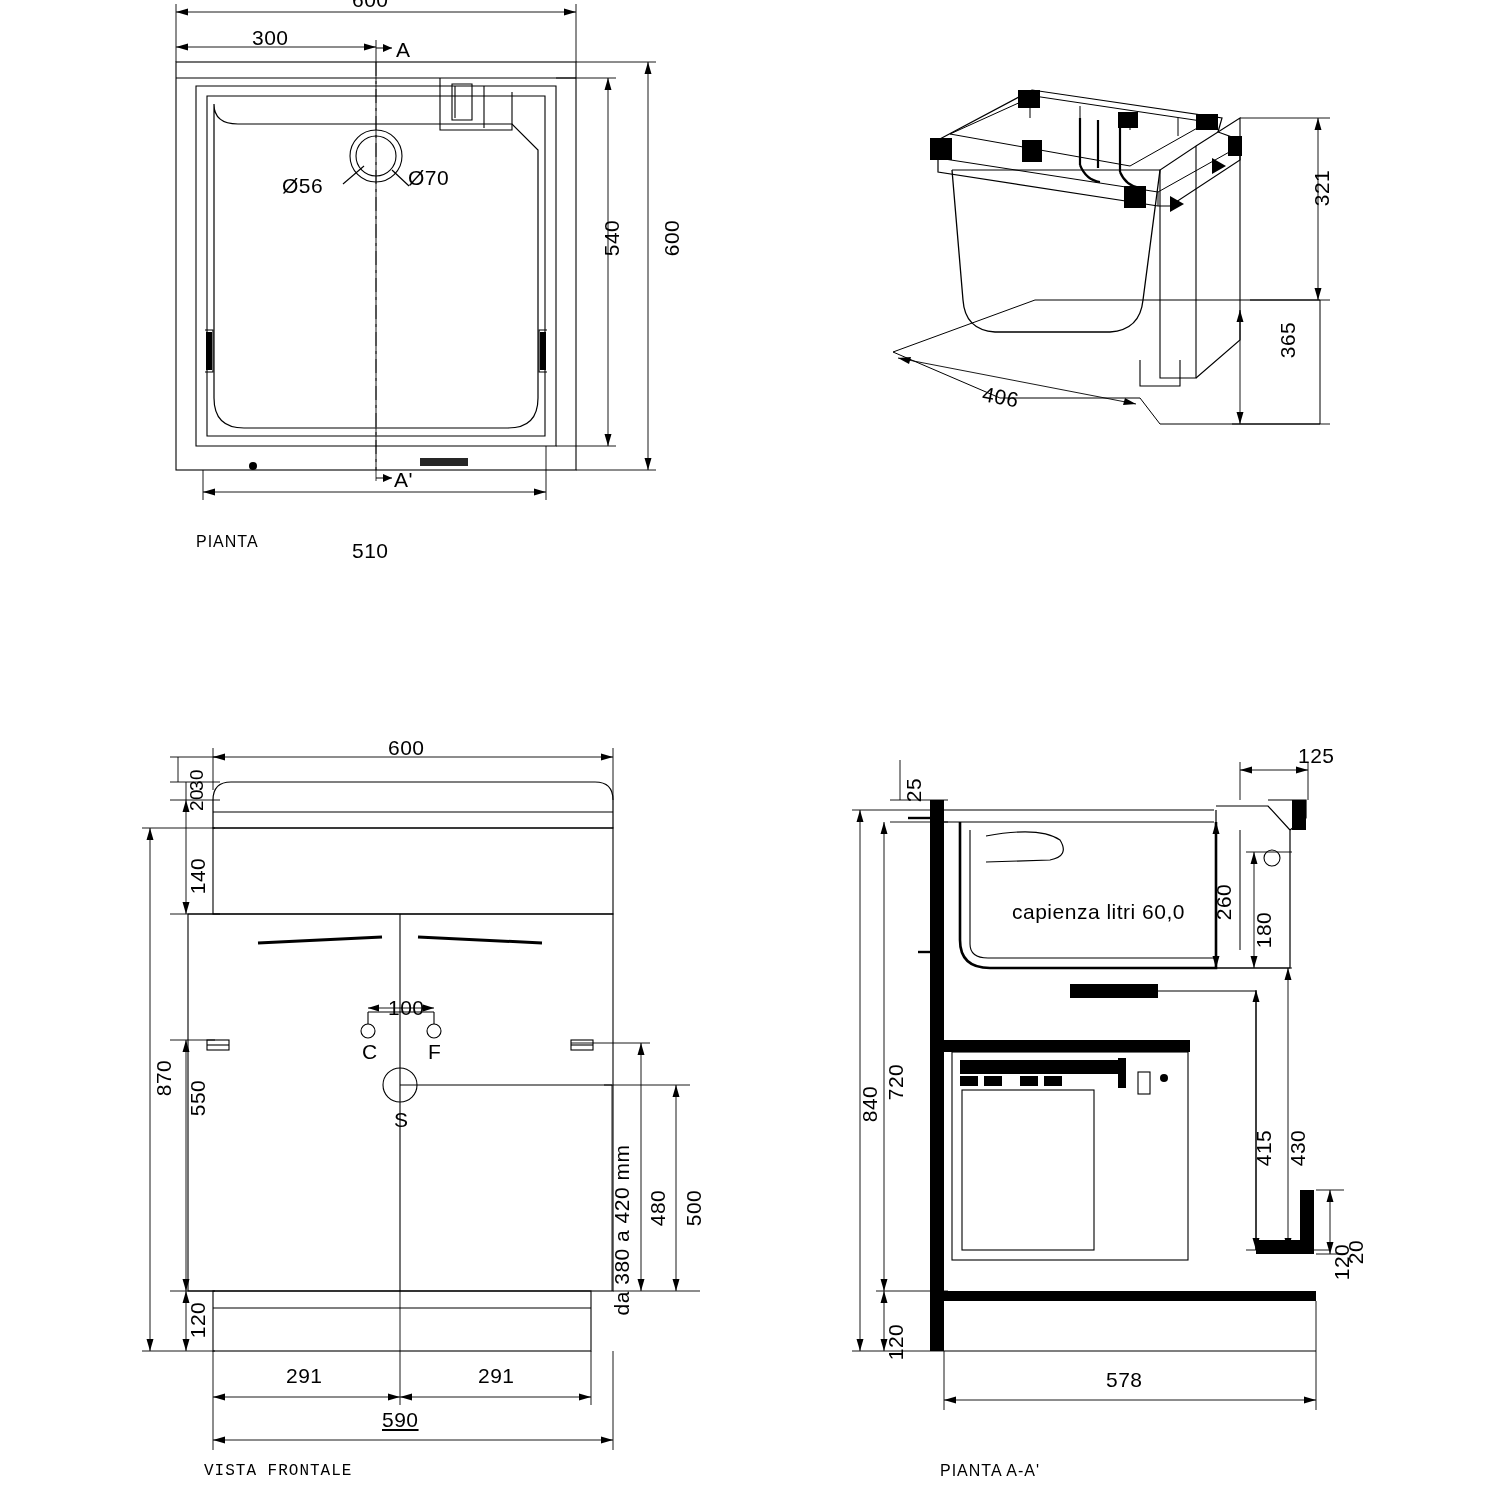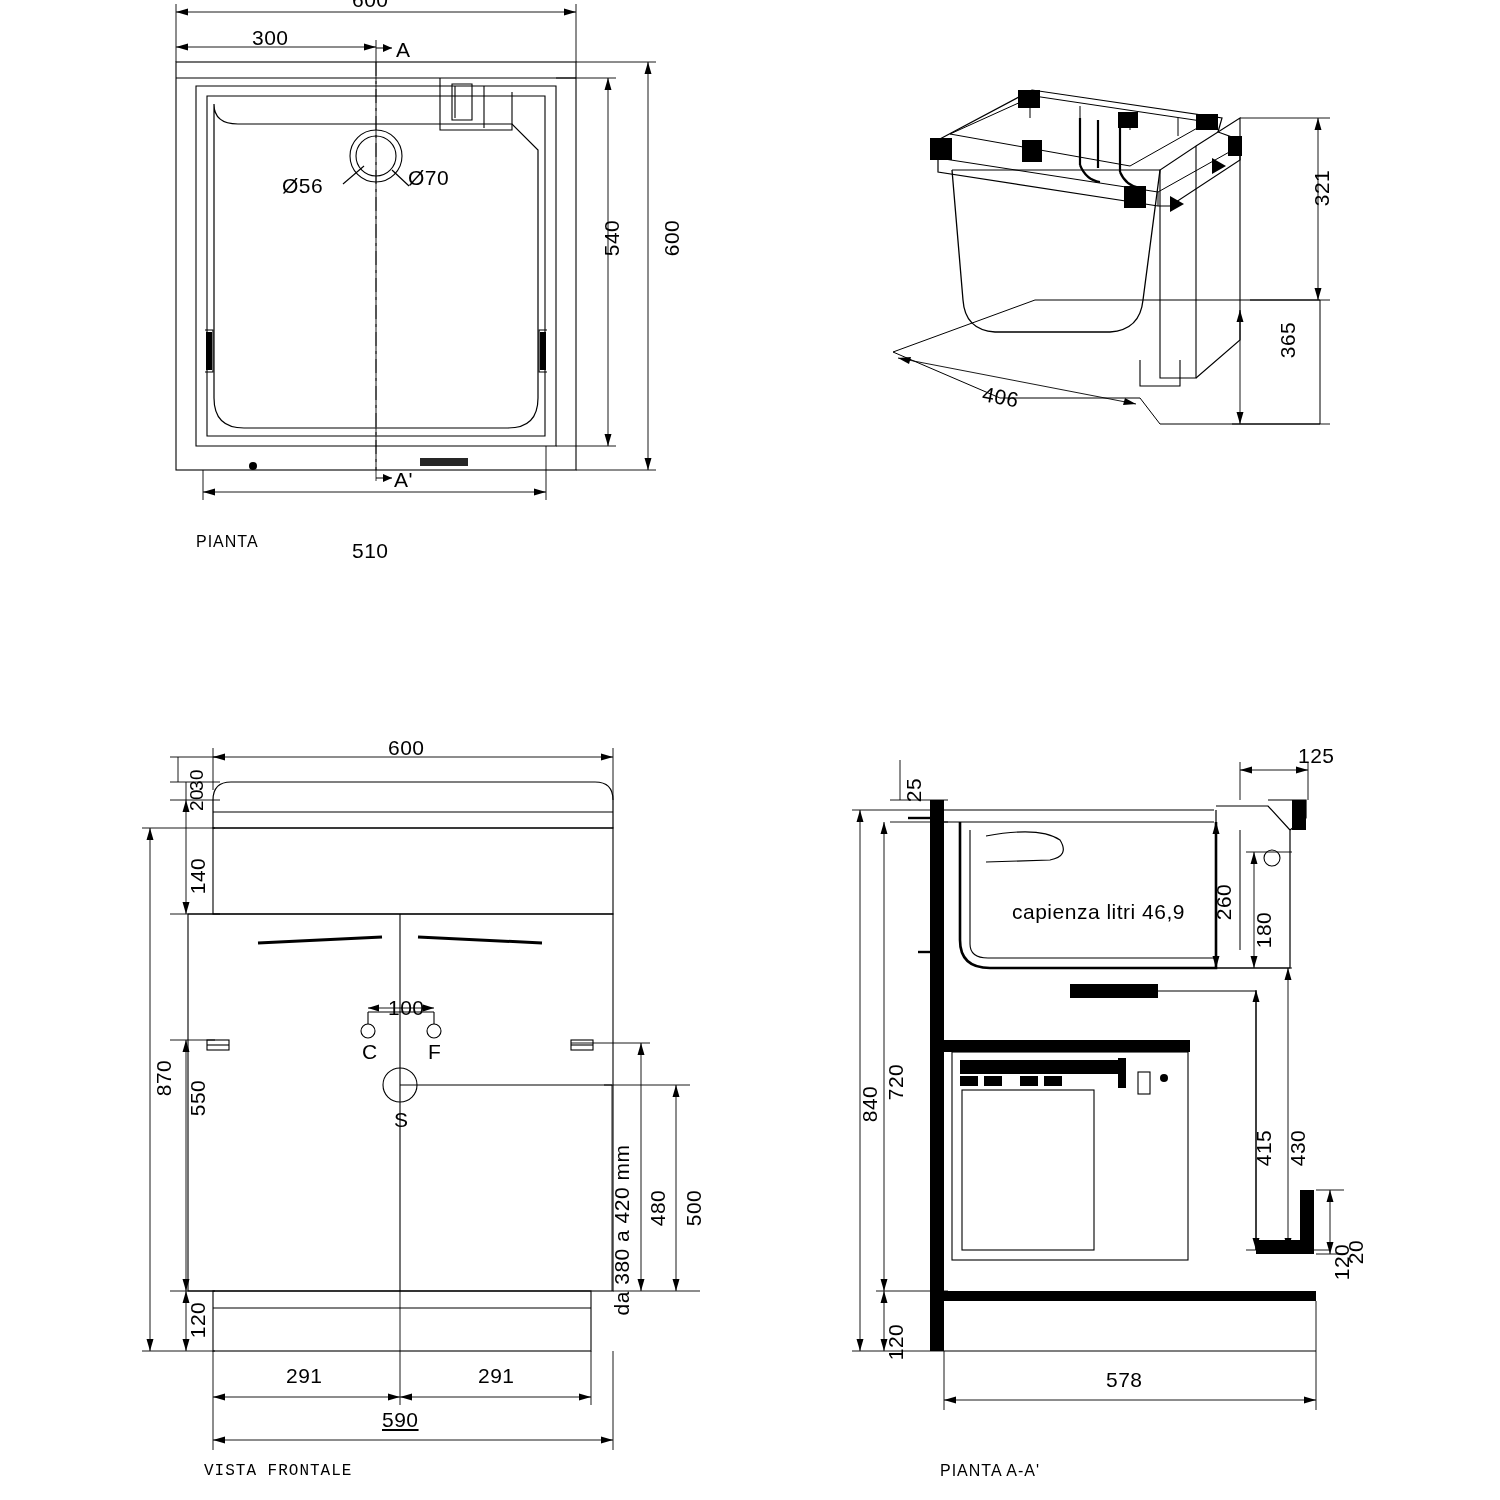--- a/index.html
+++ b/index.html
@@ -377,21 +377,21 @@
 <div class="lbl rot" style="left:682px;top:1208px;transform:rotate(-90deg) translate(-50%,0);">500</div>
 <div class="lbl" style="left:286px;top:1364px;">291</div>
 <div class="lbl" style="left:478px;top:1364px;">291</div>
 <div class="lbl" style="left:382px;top:1408px;text-decoration:underline;">590</div>
 <div class="lbl title" style="left:204px;top:1462px;font-family:Liberation Mono, monospace;">VISTA FRONTALE</div>
 
 <div class="lbl rot" style="left:902px;top:790px;transform:rotate(-90deg) translate(-50%,0);">25</div>
 <div class="lbl" style="left:1258px;top:744px;margin-left:40px;">125</div>
 <div class="lbl rot" style="left:1212px;top:902px;transform:rotate(-90deg) translate(-50%,0);">260</div>
 <div class="lbl rot" style="left:1252px;top:930px;transform:rotate(-90deg) translate(-50%,0);">180</div>
-<div class="lbl" style="left:1012px;top:900px;">capienza litri 46,9</div>
+<div class="lbl" style="left:1012px;top:900px;">capienza litri 60,0</div>
 <div class="lbl rot" style="left:884px;top:1082px;transform:rotate(-90deg) translate(-50%,0);">720</div>
 <div class="lbl rot" style="left:858px;top:1104px;transform:rotate(-90deg) translate(-50%,0);">840</div>
 <div class="lbl rot" style="left:1252px;top:1148px;transform:rotate(-90deg) translate(-50%,0);">415</div>
 <div class="lbl rot" style="left:1286px;top:1148px;transform:rotate(-90deg) translate(-50%,0);">430</div>
 <div class="lbl rot" style="left:884px;top:1342px;transform:rotate(-90deg) translate(-50%,0);">120</div>
 <div class="lbl rot" style="left:1330px;top:1262px;transform:rotate(-90deg) translate(-50%,0);">120</div>
 <div class="lbl rot" style="left:1344px;top:1252px;transform:rotate(-90deg) translate(-50%,0);">20</div>
 <div class="lbl" style="left:1106px;top:1368px;">578</div>
 <div class="lbl title" style="left:940px;top:1462px;">PIANTA A-A'</div>
 

